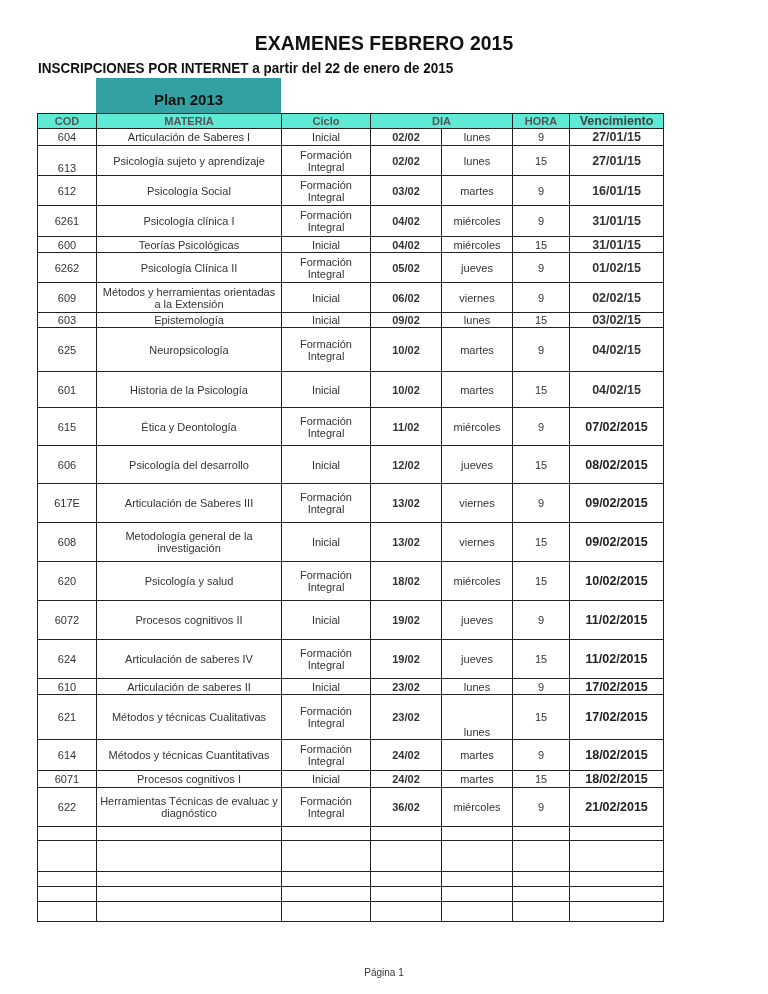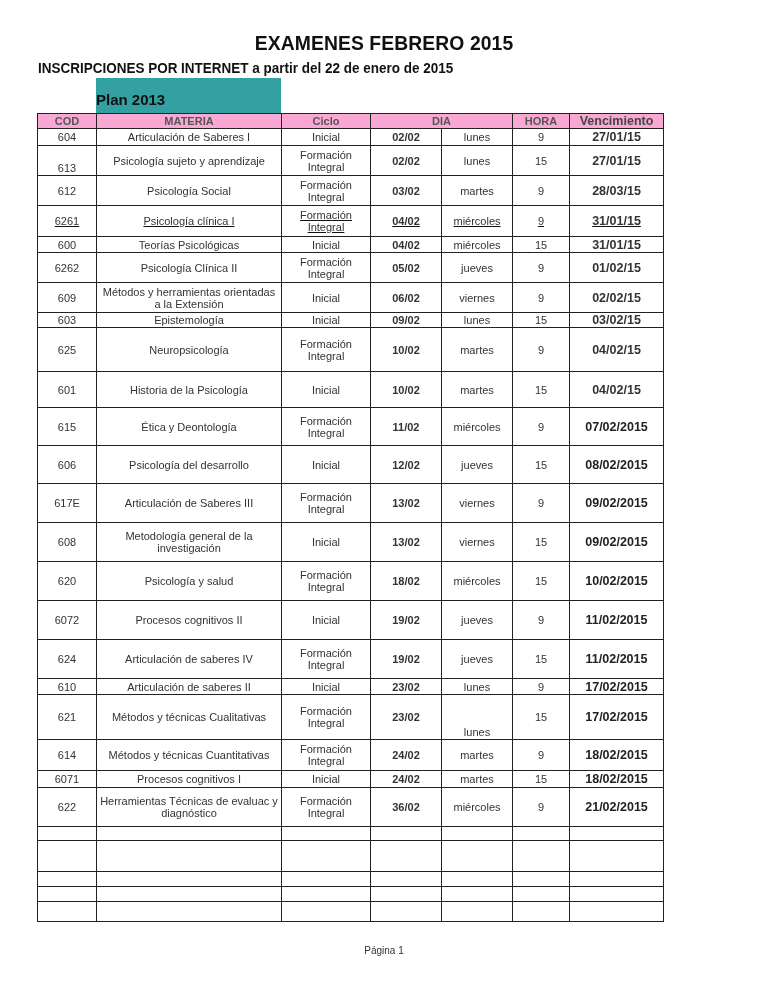--- a/index.html
+++ b/index.html
@@ -12,46 +12,46 @@
       text-align: center; font-size: 21px; font-weight: bold; letter-spacing: 0.1px;
       transform: scaleX(0.92); transform-origin: center;
     }
     .subtitle {
       position: absolute; left: 38px; top: 60px;
       font-size: 14.5px; font-weight: bold; white-space: nowrap;
       transform: scaleX(0.93); transform-origin: left center;
     }
     .plan-box {
       position: absolute; left: 96px; top: 78px; width: 185px; height: 43px;
-      background: #33a1a1; display: flex; align-items: center; 
+      background: #33a1a1; display: flex; align-items: center; justify-content: center;
     }
     .plan-box span { font-size: 15px; font-weight: bold; color: #111; }
 
     table.grid {
       position: absolute; left: 37px; top: 113px;
       border-collapse: collapse; table-layout: fixed;
       width: 626px;
     }
     table.grid td {
       border: 1px solid #222; padding: 0 2px;
       text-align: center; vertical-align: middle;
       font-size: 11px; line-height: 12px; color: #333;
       overflow: hidden;
     }
     table.grid tr.head td {
-      background: #f9a8d4; font-weight: bold; color: #555; font-size: 11px;
+      background: #5eead4; font-weight: bold; color: #555; font-size: 11px;
       height: 14px;
     }
     table.grid tr.head td.venc { font-size: 13px; color: #444; }
     td.date { font-weight: bold; color: #222; }
     td.venc { font-weight: bold; color: #555; font-size: 12.5px !important; }
     td.venc.dark { color: #222; }
     td.bottom-align { vertical-align: bottom !important; padding-bottom: 1px !important; }
     .footer {
-      position: absolute; left: 0; width: 768px; top: 945px;
+      position: absolute; left: 0; width: 768px; top: 967px;
       text-align: center; font-size: 10px; color: #333;
     }
   </style>
 </head>
 <body>
 
 <div class="title">EXAMENES FEBRERO  2015</div>
 <div class="subtitle">INSCRIPCIONES POR INTERNET  a partir del 22 de enero de 2015</div>
 <div class="plan-box">
   <span>Plan 2013</span>
@@ -94,23 +94,23 @@
         <td>15</td>
         <td class="venc">27/01/15</td>
       </tr>
       <tr style="height: 30px;">
         <td>612</td>
         <td>Psicología Social</td>
         <td>Formación Integral</td>
         <td class="date">03/02</td>
         <td>martes</td>
         <td>9</td>
-        <td class="venc">28/03/15</td>
-      </tr>
-      <tr style="height: 31px; text-decoration: underline;">
+        <td class="venc">16/01/15</td>
+      </tr>
+      <tr style="height: 31px;">
         <td>6261</td>
         <td>Psicología clínica I</td>
         <td>Formación Integral</td>
         <td class="date">04/02</td>
         <td>miércoles</td>
         <td>9</td>
         <td class="venc">31/01/15</td>
       </tr>
       <tr style="height: 16px;">
         <td>600</td>

